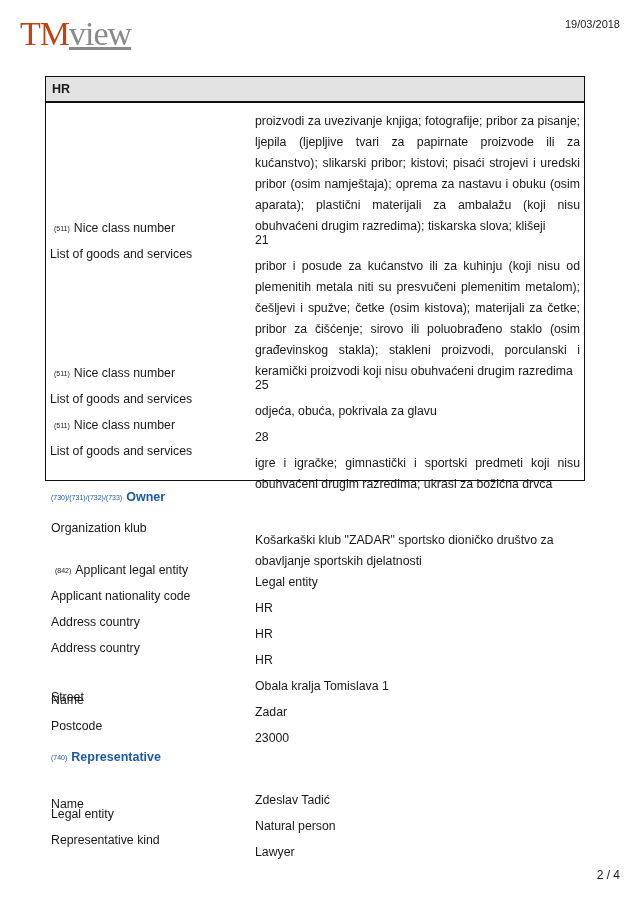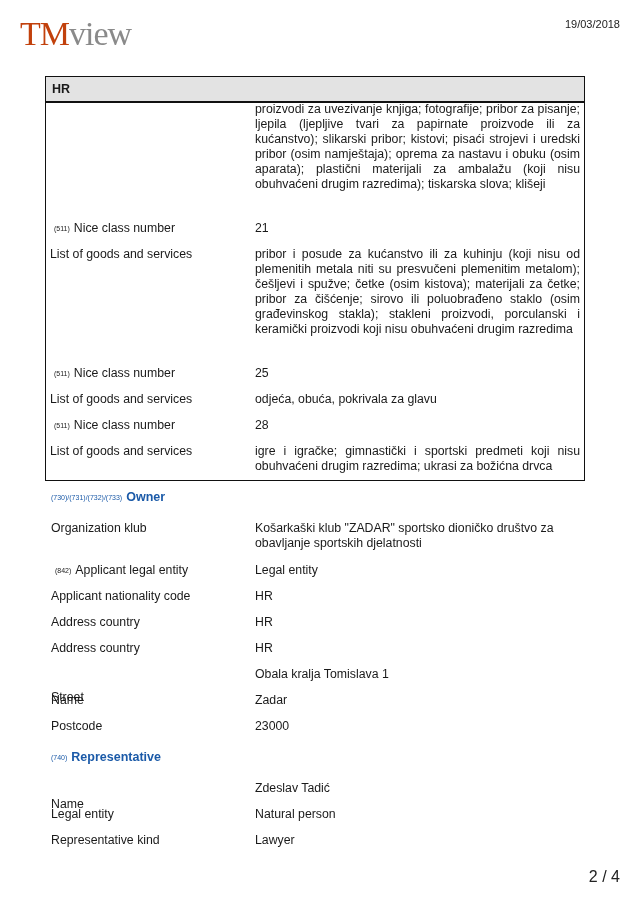--- a/index.html
+++ b/index.html
@@ -1,32 +1,32 @@
 <!DOCTYPE html>
 <html><head>
 <meta charset="utf-8">
 <style>
   html, body { margin: 0; padding: 0; background: #ffffff; }
   body { width: 636px; height: 900px; position: relative; overflow: hidden;
          font-family: "Liberation Sans", sans-serif; color: #1a1a1a; font-size: 12.3px; }
   .logo { position: absolute; left: 20px; top: 14px; font-family: "Liberation Serif", serif;
           font-size: 34px; letter-spacing: -1px; line-height: 40px; }
   .logo .tm { color: #c2410c; }
-  .logo .view { color: #8a8a8a; }
+  .logo .view { color: #8a8a8a; text-decoration: underline; }
   .date { position: absolute; right: 16px; top: 18px; font-size: 11px; color: #222; }
   .box { position: absolute; left: 45px; top: 76px; width: 540px; height: 405px;
          border: 1.5px solid #111; box-sizing: border-box; }
   .box-head { height: 24px; background: #e3e3e3; border-bottom: 2px solid #111;
               font-weight: bold; font-size: 12.5px; padding-left: 6px; line-height: 24px; }
   .lbl { position: absolute; white-space: nowrap; }
-  .val { position: absolute; text-align: justify; line-height: 15px; }
+  .val { position: absolute; text-align: justify; line-height: 21px; margin-top: 9px; }
   .code { font-size: 7px; margin-right: 4px; position: relative; top: -1px; }
   .sec { position: absolute; left: 51px; color: #1b5aa8; font-weight: bold; font-size: 12.5px; }
   .sec .code { color: #1b5aa8; font-weight: normal; }
-  .pg { position: absolute; right: 16px; top: 868px; font-size: 16px; color: #222; }
+  .pg { position: absolute; right: 16px; top: 868px; font-size: 12px; color: #222; }
 </style>
 </head>
 <body>
 
 <div class="logo"><span class="tm">TM</span><span class="view">view</span></div>
 <div class="date">19/03/2018</div>
 
 <div class="box">
   <div class="box-head">HR</div>
 

